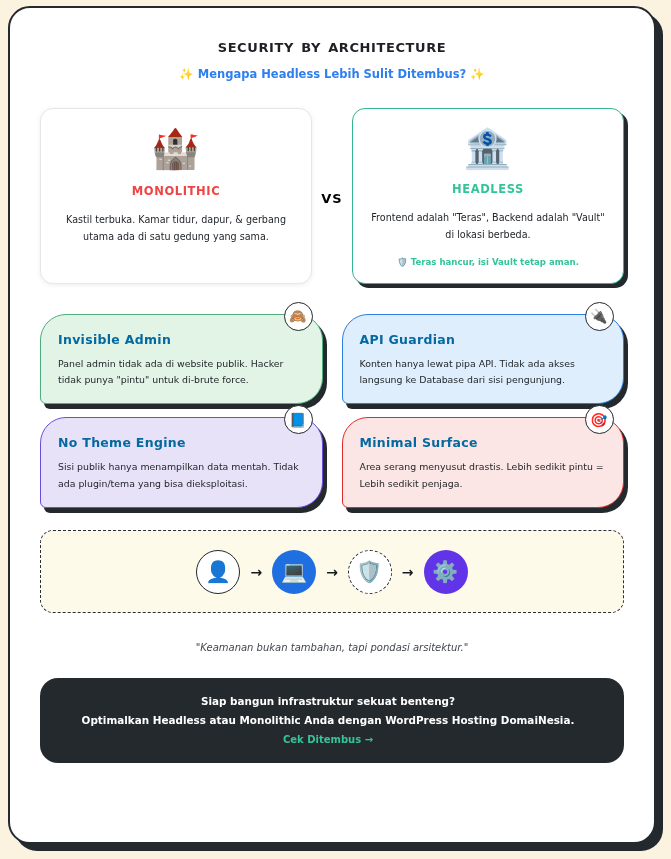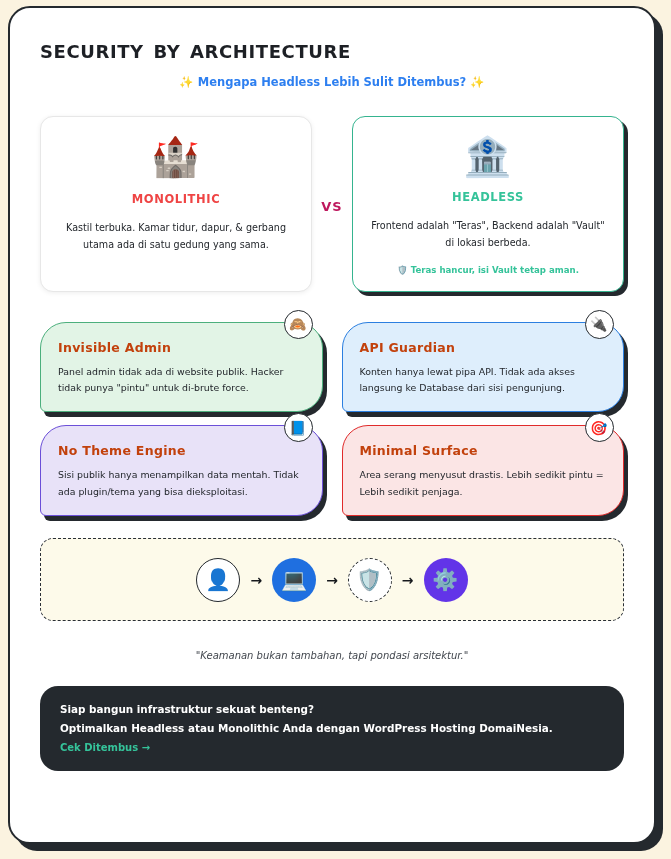--- a/index.html
+++ b/index.html
@@ -20,23 +20,23 @@
     height: 838px;
     background: #ffffff;
     border: 2.5px solid #24292e;
     border-radius: 22px;
     box-shadow: 7px 7px 0 #24292e;
     padding: 26px 30px 0 30px;
   }
 
   
   .title {
-    text-align: left;
+    text-align: center;
     font-family: "DejaVu Sans", sans-serif;
-    font-size: 26px;
+    font-size: 19px;
     font-weight: bold;
     letter-spacing: 0.6px;
     color: #1d2025;
     font-variant: small-caps;
     text-transform: lowercase;
   }
   .subtitle {
     text-align: center;
     margin-top: 11px;
     font-size: 11.5px;
@@ -89,21 +89,21 @@
   }
   .cmp-note.mono { color: #ef4444; }
   .cmp-note.head { color: #35c39a; }
   .vs {
     flex: 1;
     display: flex;
     align-items: center;
     justify-content: center;
     font-size: 19px;
     font-weight: bold;
-    color: #be185d;
+    color: #000000;
     font-variant: small-caps;
     text-transform: lowercase;
     letter-spacing: 1px;
   }
 
   
   .features {
     display: grid;
     grid-template-columns: 1fr 1fr;
     gap: 13px 19px;
@@ -118,21 +118,21 @@
     border-radius: 26px 26px 26px 6px;
     box-shadow: 4px 5px 0 #24292e;
   }
   .feat.g { background: #e2f4e6; border-color: #4caf7d; }
   .feat.b { background: #deeefc; border-color: #2b7fe0; }
   .feat.p { background: #e8e2f8; border-color: #6b4fd8; }
   .feat.r { background: #fbe5e5; border-color: #e02b2b; }
   .feat-title {
     font-size: 12.5px;
     font-weight: bold;
-    color: #c2410c;
+    color: #0369a1;
     letter-spacing: 0.3px;
   }
   .feat-desc {
     margin-top: 9px;
     font-size: 9.4px;
     line-height: 1.75;
     color: #23272c;
   }
   .feat-badge {
     position: absolute;
@@ -183,22 +183,22 @@
     font-size: 10px;
     font-style: italic;
     color: #41464d;
   }
 
   
   .cta {
     margin-top: 25px;
     background: #24292e;
     border-radius: 18px;
-    padding: 17px 20px 18px 20px;
-    text-align: left;
+    padding: 17px 20px 18px 12px;
+    text-align: center;
   }
   .cta-l1 { font-size: 10.4px; font-weight: bold; color: #ffffff; }
   .cta-l2 { margin-top: 7px; font-size: 10.4px; font-weight: bold; color: #ffffff; }
   .cta-link {
     margin-top: 8px;
     font-size: 10px;
     color: #35c39a;
     font-weight: bold;
   }
 </style>

